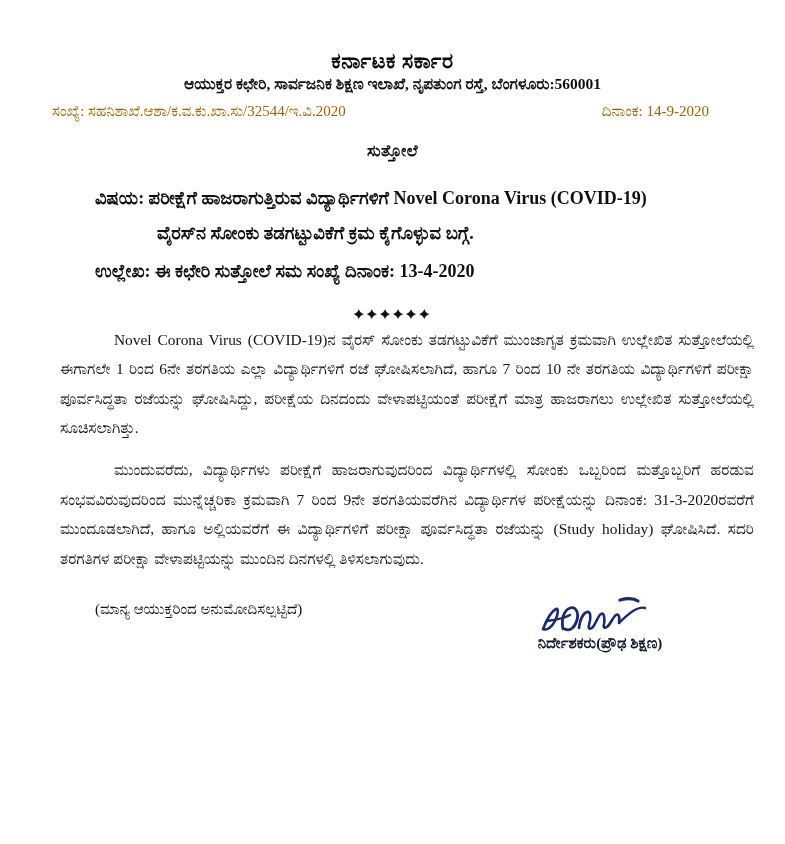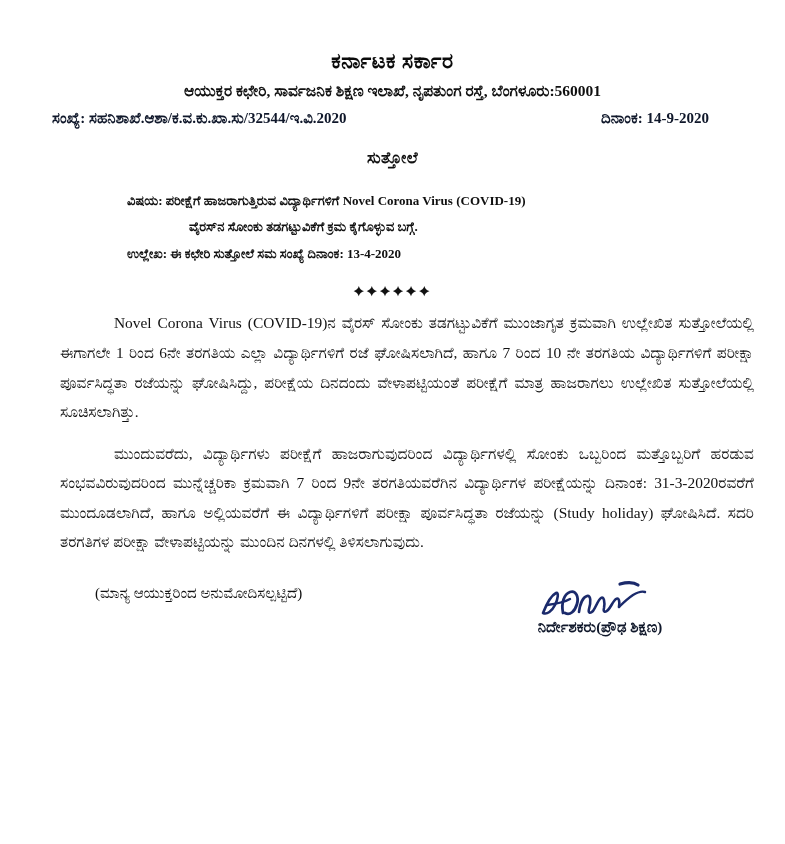--- a/index.html
+++ b/index.html
@@ -32,57 +32,55 @@
     text-align: center;
   }
   .gov-title {
     font-size: 21px;
     font-weight: 700;
     letter-spacing: 0.6px;
     line-height: 1.25;
     color: #0b0b0b;
   }
   .office-address {
-    margin-top: 7px;
     font-size: 15.5px;
     font-weight: 600;
     line-height: 1.3;
     color: #101010;
   }
 
   .ref-row {
     display: flex;
     justify-content: space-between;
     align-items: flex-start;
     margin-top: 9px;
     padding: 0 46px 0 52px;
     font-size: 15px;
-    font-weight: 700;
-    color: #0f172a;
+    font-weight: 400;
+    color: #a16207;
   }
   .ref-no { text-align: left; }
   .ref-date { text-align: right; padding-right: 30px; }
 
   
   .circular-heading {
     margin-top: 22px;
     text-align: center;
     font-size: 16px;
     font-weight: 700;
     letter-spacing: 0.4px;
   }
 
   
   .subject-block {
     margin-top: 21px;
     padding: 0 60px 0 95px;
-    font-size: 13px;
+    font-size: 18px;
     line-height: 1.95;
     font-weight: 600;
-    margin-left: 32px;
   }
   .subject-line-1 { text-align: left; }
   .subject-line-2 {
     text-align: left;
     padding-left: 62px;
   }
   .reference-line {
     text-align: left;
     margin-top: 2px;
   }
@@ -90,21 +88,21 @@
   .separator {
     margin-top: 18px;
     text-align: center;
     font-size: 14px;
     letter-spacing: 2px;
     color: #111;
   }
 
   
   .body-copy {
-    margin-top: 8px;
+    margin-top: 2px;
     padding: 0 31px 0 60px;
   }
   .para {
     font-size: 15.4px;
     line-height: 1.92;
     text-align: justify;
     text-justify: inter-word;
     text-indent: 54px;
     margin: 0 0 12px 0;
     font-weight: 500;

